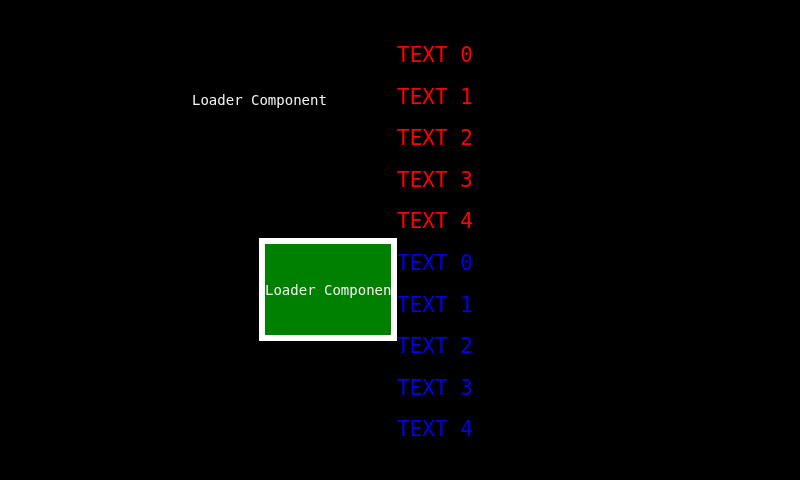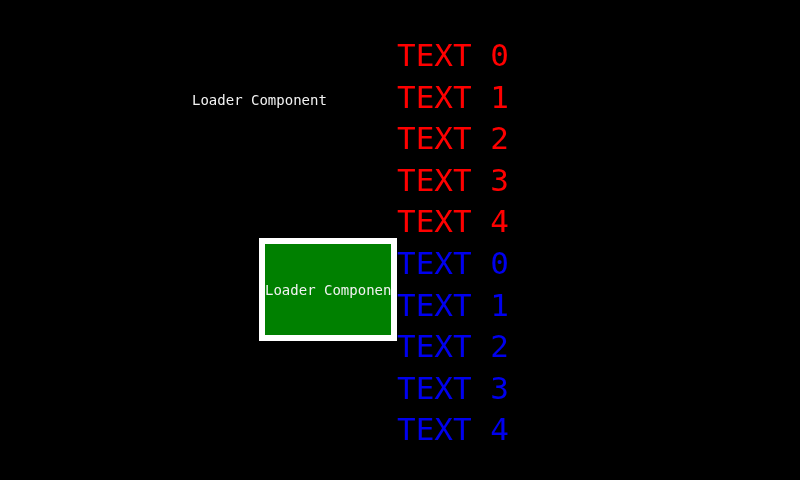--- a/index.html
+++ b/index.html
@@ -63,21 +63,21 @@
   
   .text-column {
     position: absolute;
     left: 397px;
   }
   .text-column.red  { top: 35px; }
   .text-column.blue { top: 243px; }
 
   .text-row {
     font-family: "DejaVu Sans Mono", "Liberation Mono", monospace;
-    font-size: 31px;
+    font-size: 21px;
     line-height: 41.6px;
     height: 41.6px;
     white-space: pre;
     letter-spacing: 0px;
   }
   .text-column.red  .text-row { color: #ff0000; }
   .text-column.blue .text-row { color: #0000ee; }
 </style>
 </head>
 <body>

